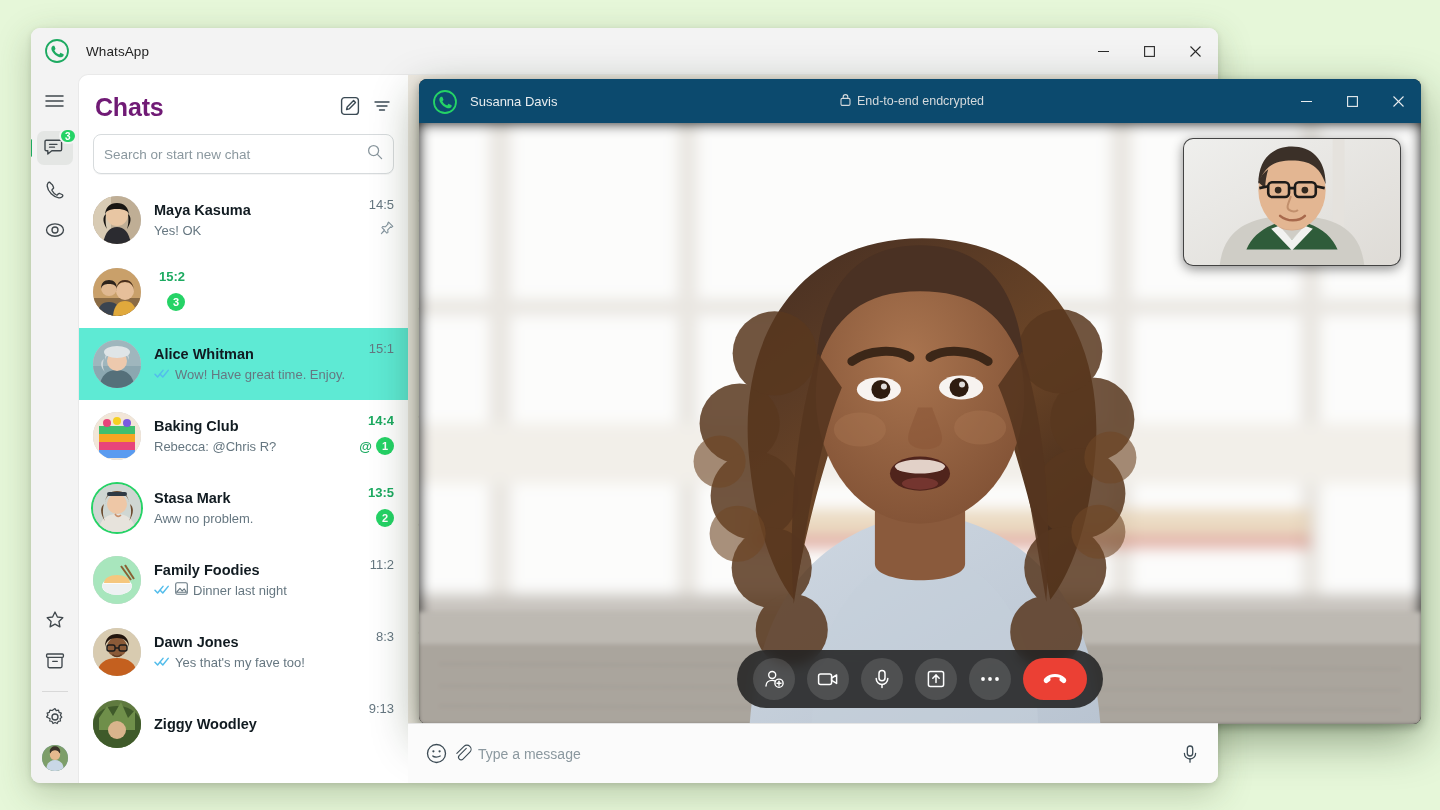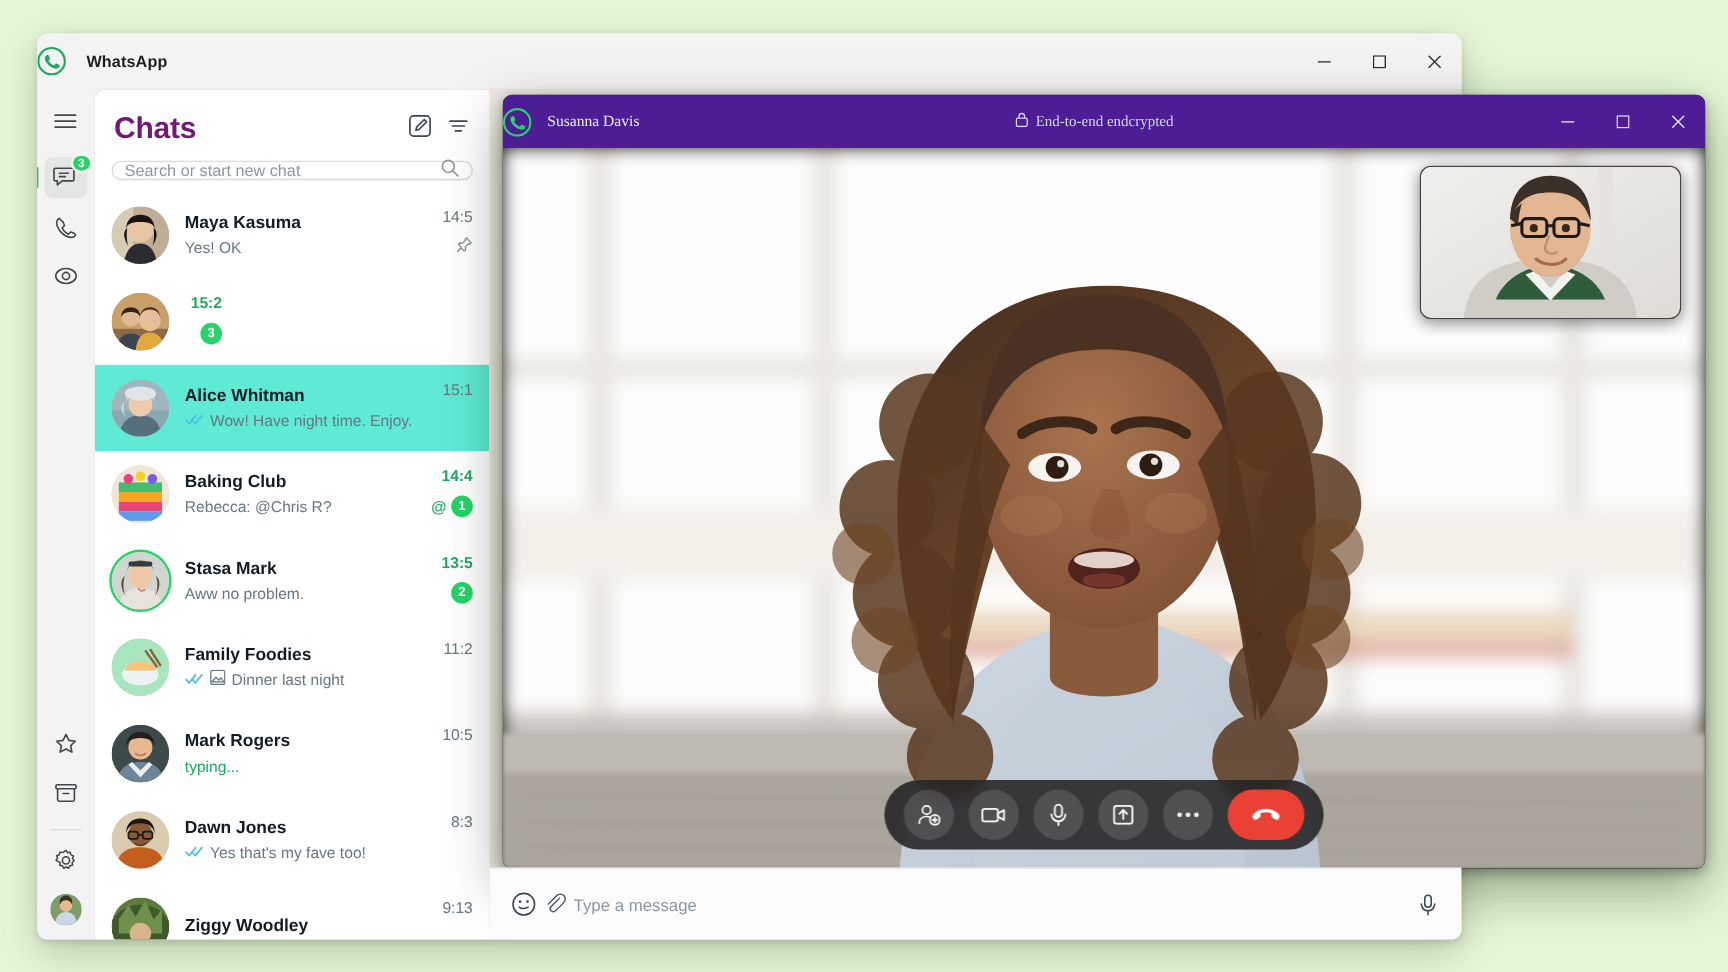--- a/index.html
+++ b/index.html
@@ -13,21 +13,21 @@
   
   .app-window{
     position:absolute; left:31px; top:28px; width:1187px; height:755px;
     background:#f3f3f3; border-radius:9px;
     box-shadow:0 10px 34px rgba(60,80,40,.28), 0 2px 6px rgba(0,0,0,.12);
     overflow:hidden;
     display:flex; flex-direction:column;
   }
   .titlebar{
     height:46px; flex:0 0 46px; display:flex; align-items:center;
-    background:#f3f3f3; position:relative;font-weight:bold;
+    padding-left:14px; background:#f3f3f3; position:relative;
   }
   .wa-logo{ width:24px; height:24px; flex:0 0 24px; }
   .app-title{ font-size:13.5px; color:#1f1f1f; margin-left:17px; letter-spacing:.1px;}
   .winctl{ position:absolute; right:0; top:0; height:46px; display:flex; }
   .winctl .wb{
     width:46px; height:46px; display:flex; align-items:center; justify-content:center;
     color:#2b2b2b;
   }
 
   .body-row{ flex:1; display:flex; min-height:0; }
@@ -65,21 +65,21 @@
   .chatpanel{
     flex:0 0 330px; width:330px; background:#fff;
     border-top-left-radius:10px; border-left:1px solid #e9e9e9; border-top:1px solid #e9e9e9;
     display:flex; flex-direction:column; min-height:0;
   }
   .cp-head{ padding:18px 16px 6px 16px; display:flex; align-items:center; }
   .cp-title{ font-size:25px; font-weight:700; color:#701a75; letter-spacing:-.2px; }
   .cp-head-actions{ margin-left:auto; display:flex; gap:12px; align-items:center; color:#3b4a54; }
   .cp-search-wrap{ padding:6px 14px 10px 14px; }
   .cp-search{
-    height:16px; border:1px solid #d7dbdd; border-radius:8px; background:#fff;
+    height:40px; border:1px solid #d7dbdd; border-radius:8px; background:#fff;
     display:flex; align-items:center; padding:0 10px; box-shadow:0 1px 0 rgba(0,0,0,.04);
   }
   .cp-search input{
     border:none; outline:none; flex:1; font-size:13.5px; color:#3b4a54;
     font-family:"Liberation Sans", sans-serif; background:transparent;
   }
   .cp-search input::placeholder{ color:#8b989f; }
   .cp-list{ flex:1; overflow:hidden; }
 
   .chat-row{ display:flex; padding:9px 14px 9px 14px; align-items:center; height:72px; }
@@ -125,22 +125,22 @@
   .composer .cinput::placeholder{ color:#8b989f; }
 
   
   .call-window{
     position:absolute; left:419px; top:79px; width:1002px; height:645px;
     background:#1e1e1e; border-radius:8px; overflow:hidden;
     box-shadow:0 16px 46px rgba(20,40,10,.42), 0 3px 10px rgba(0,0,0,.3);
     display:flex; flex-direction:column;
   }
   .call-title{
-    height:44px; flex:0 0 44px; background:#4c1d95; display:flex; align-items:center;
-    position:relative; font-family:Liberation Serif, serif;
+    height:44px; flex:0 0 44px; background:#0c4a6e; display:flex; align-items:center;
+    position:relative; padding-left:14px;
   }
   .call-title .wa-logo{ width:22px; height:22px; }
   .call-peer{ color:#e9edef; font-size:13px; margin-left:13px; }
   .call-e2e{
     position:absolute; left:0; right:16px; text-align:center; color:#d4d9dc; font-size:12.5px;
     display:flex; align-items:center; justify-content:center; gap:6px; pointer-events:none;
   }
   .call-winctl{ position:absolute; right:0; top:0; height:44px; display:flex; z-index:3;}
   .call-winctl .wb{ width:46px; height:44px; display:flex; align-items:center; justify-content:center; color:#e9edef;}
 
@@ -355,21 +355,21 @@
                 <ellipse cx="24" cy="12" rx="13" ry="6" fill="#dfe5e7"></ellipse>
               </svg>
             </div>
             <div class="chat-mid">
               <div class="chat-name">Alice Whitman</div>
               <div class="chat-sub">
                 <span class="ticks"><svg width="16" height="11" viewBox="0 0 16 11">
                     <path d="M1 6.2l2.6 2.8L9 2.4" fill="none" stroke="#53bdeb" stroke-width="1.5" stroke-linecap="round" stroke-linejoin="round"></path>
                     <path d="M6.2 6.2l2.6 2.8L14.2 2.4" fill="none" stroke="#53bdeb" stroke-width="1.5" stroke-linecap="round" stroke-linejoin="round"></path>
                   </svg></span>
-                <span>Wow! Have night time. Enjoy.</span>
+                <span>Wow! Have great time. Enjoy.</span>
               </div>
             </div>
             <div class="chat-right">
               <div class="chat-time">15:1</div>
               <div class="chat-meta"></div>
             </div>
           </div>
           <div class="chat-row">
             <div class="av">
               <svg viewBox="0 0 48 48">
@@ -443,42 +443,20 @@
                   </svg></span>
                 <span><svg width="13" height="13" viewBox="0 0 13 13">
                     <rect x="0.7" y="0.7" width="11.6" height="11.6" rx="1.6" fill="none" stroke="#667781" stroke-width="1.1"></rect>
                     <path d="M1.6 10.2L5 6.4l2.2 2.4 2-2 2.2 3.4z" fill="none" stroke="#667781" stroke-width="1.1" stroke-linejoin="round"></path>
                   </svg></span>
                 <span>Dinner last night</span>
               </div>
             </div>
             <div class="chat-right">
               <div class="chat-time">11:2</div>
-              <div class="chat-meta"></div>
-            </div>
-          </div>
-          <div class="chat-row">
-            <div class="av">
-              <svg viewBox="0 0 48 48">
-                <rect width="48" height="48" fill="#3e4a4a"></rect>
-                <path d="M4 48c2-12 9-17 20-17s18 5 20 17z" fill="#6d8596"></path>
-                <path d="M17 31l7 7 7-7 3 2-10 11-10-11z" fill="#e9eef1"></path>
-                <circle cx="24" cy="19" r="10" fill="#e8b98f"></circle>
-                <path d="M12 19c0-9 5-13 12-13s12 4 12 13c-1-5-4-8-12-8s-11 3-12 8z" fill="#22201d"></path>
-                <path d="M20 24c2 2 6 2 8 0" stroke="#b07f58" stroke-width="1.6" fill="none" stroke-linecap="round"></path>
-              </svg>
-            </div>
-            <div class="chat-mid">
-              <div class="chat-name">Mark Rogers</div>
-              <div class="chat-sub typing">
-                <span>typing...</span>
-              </div>
-            </div>
-            <div class="chat-right">
-              <div class="chat-time">10:5</div>
               <div class="chat-meta"></div>
             </div>
           </div>
           <div class="chat-row">
             <div class="av">
               <svg viewBox="0 0 48 48">
                 <rect width="48" height="48" fill="#d8cbb0"></rect>
                 <path d="M3 48c2-13 9-18 21-18s19 5 21 18z" fill="#c4601f"></path>
                 <circle cx="24" cy="19" r="10" fill="#8a5a38"></circle>
                 <path d="M12 19c0-9 5-13 12-13s12 4 12 13c-1-5-4-9-12-9s-11 4-12 9z" fill="#22150d"></path>

